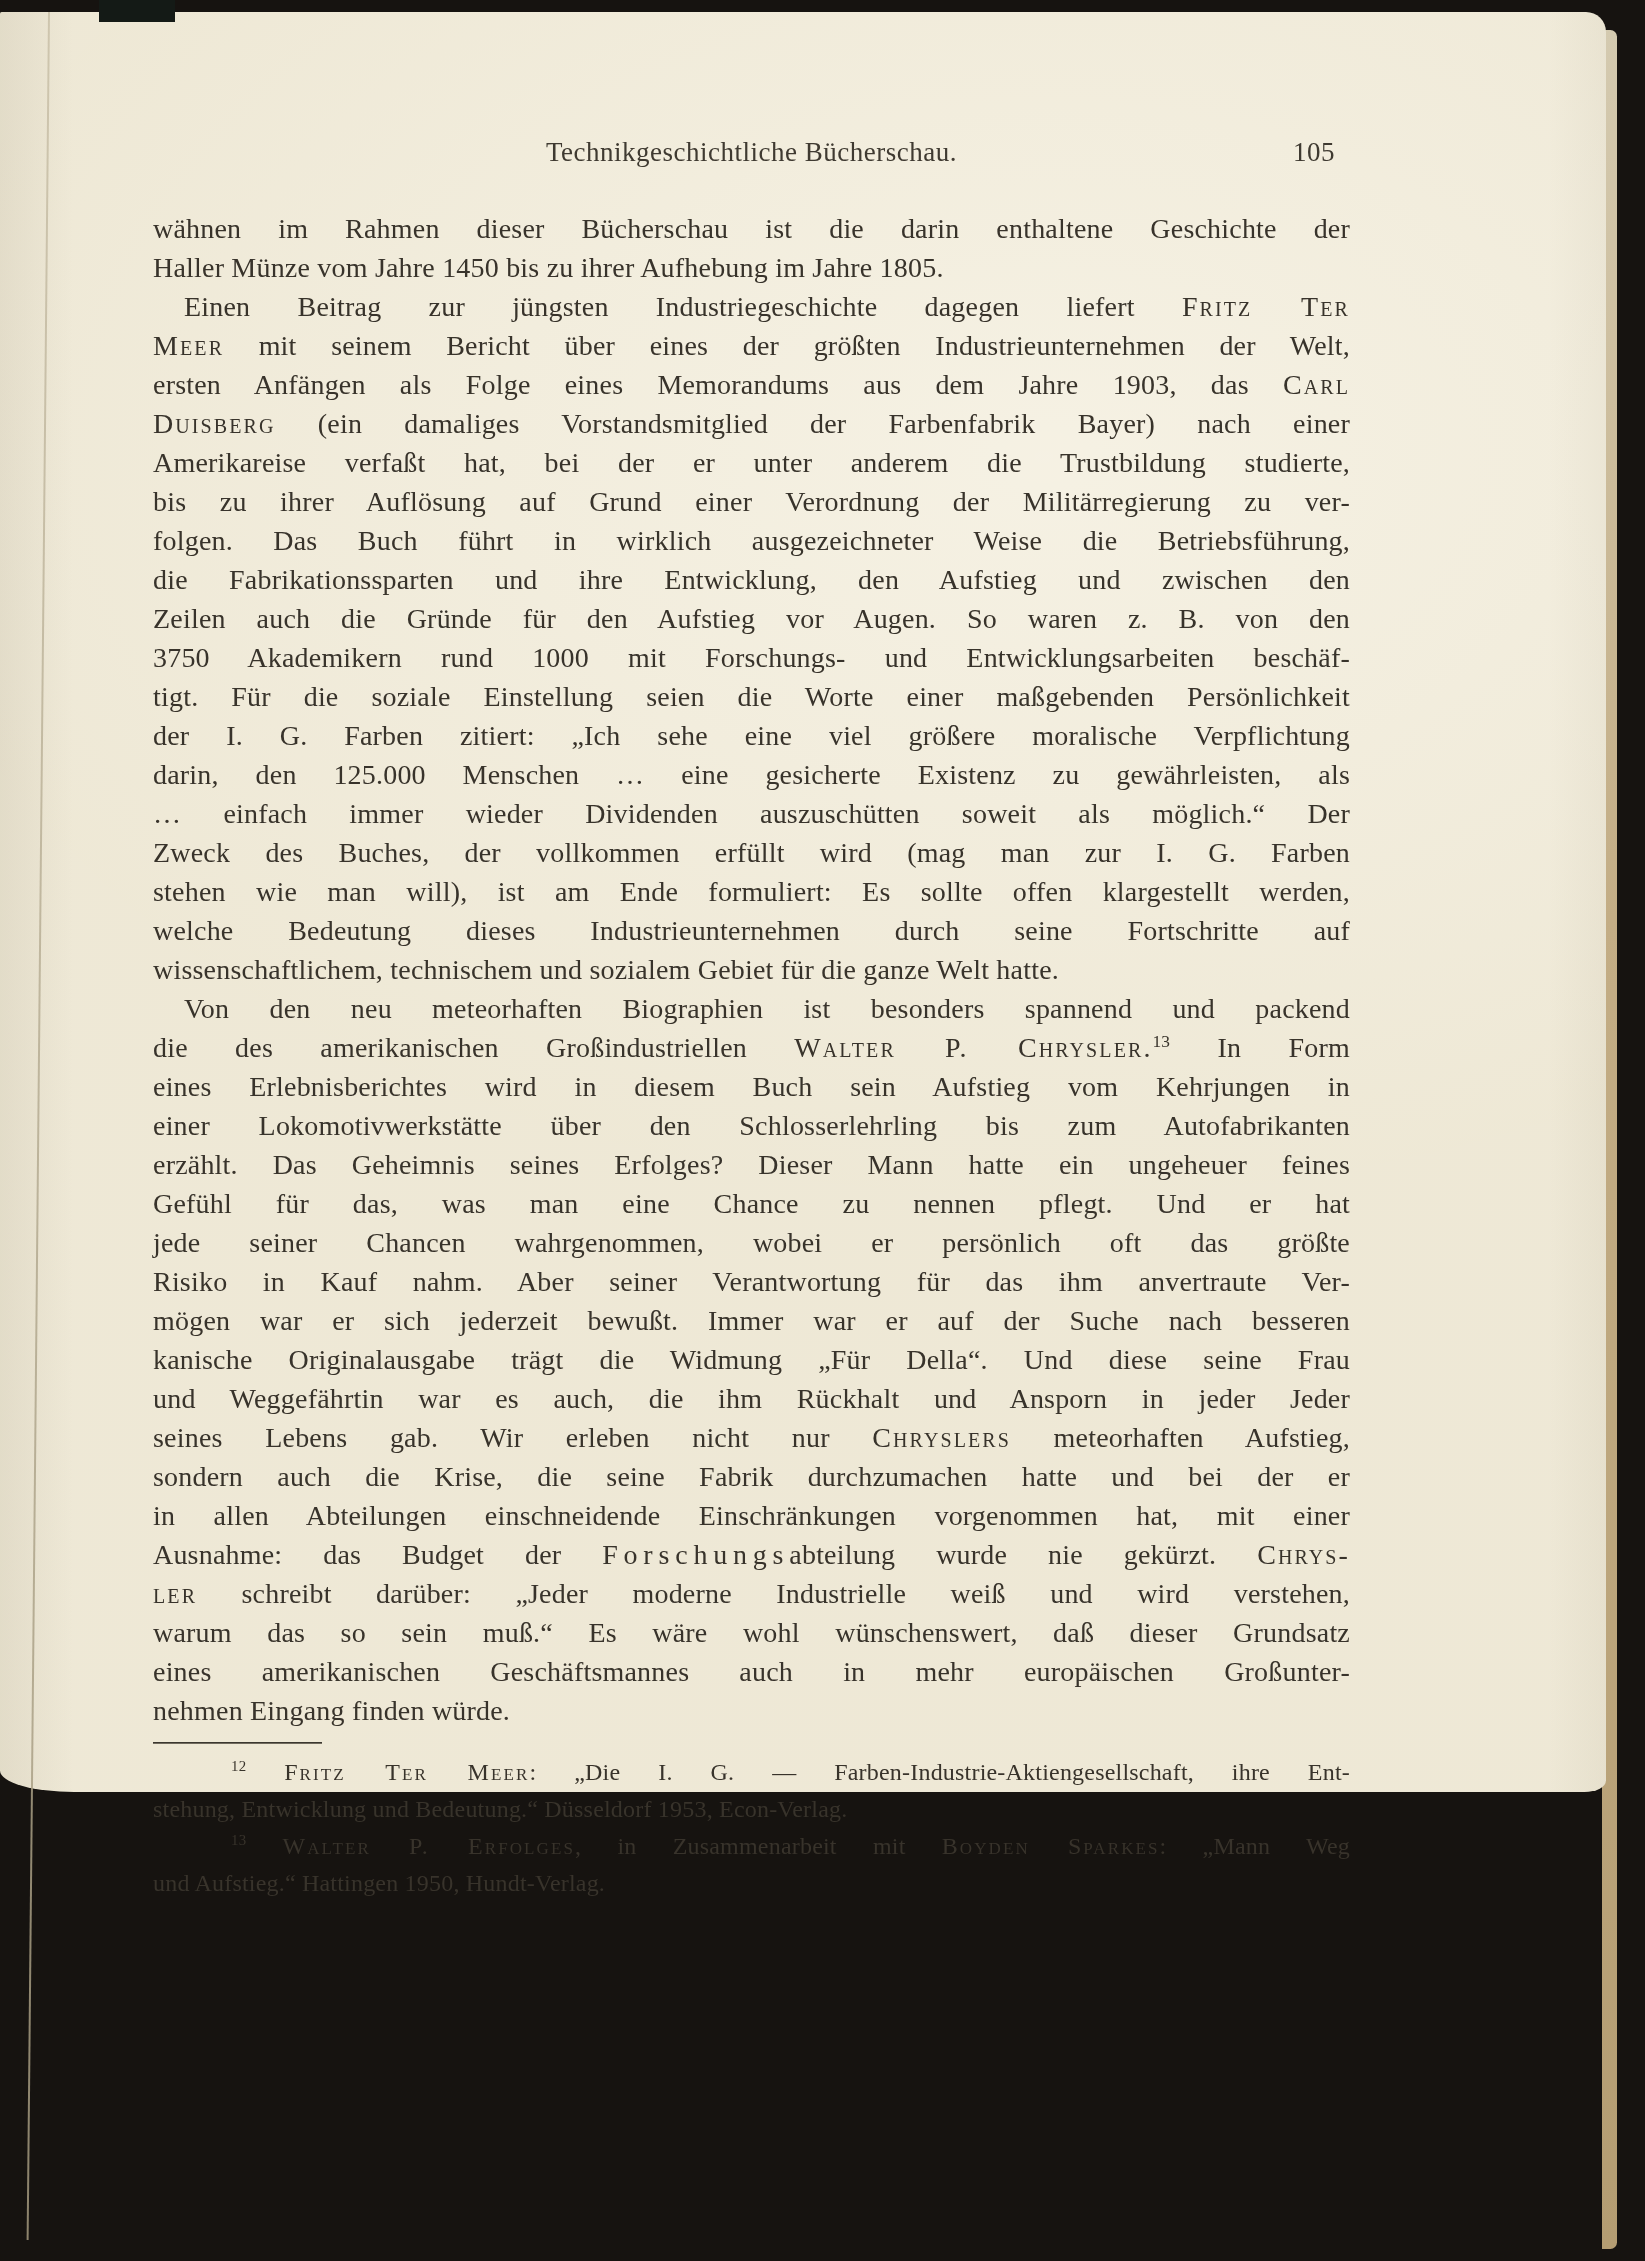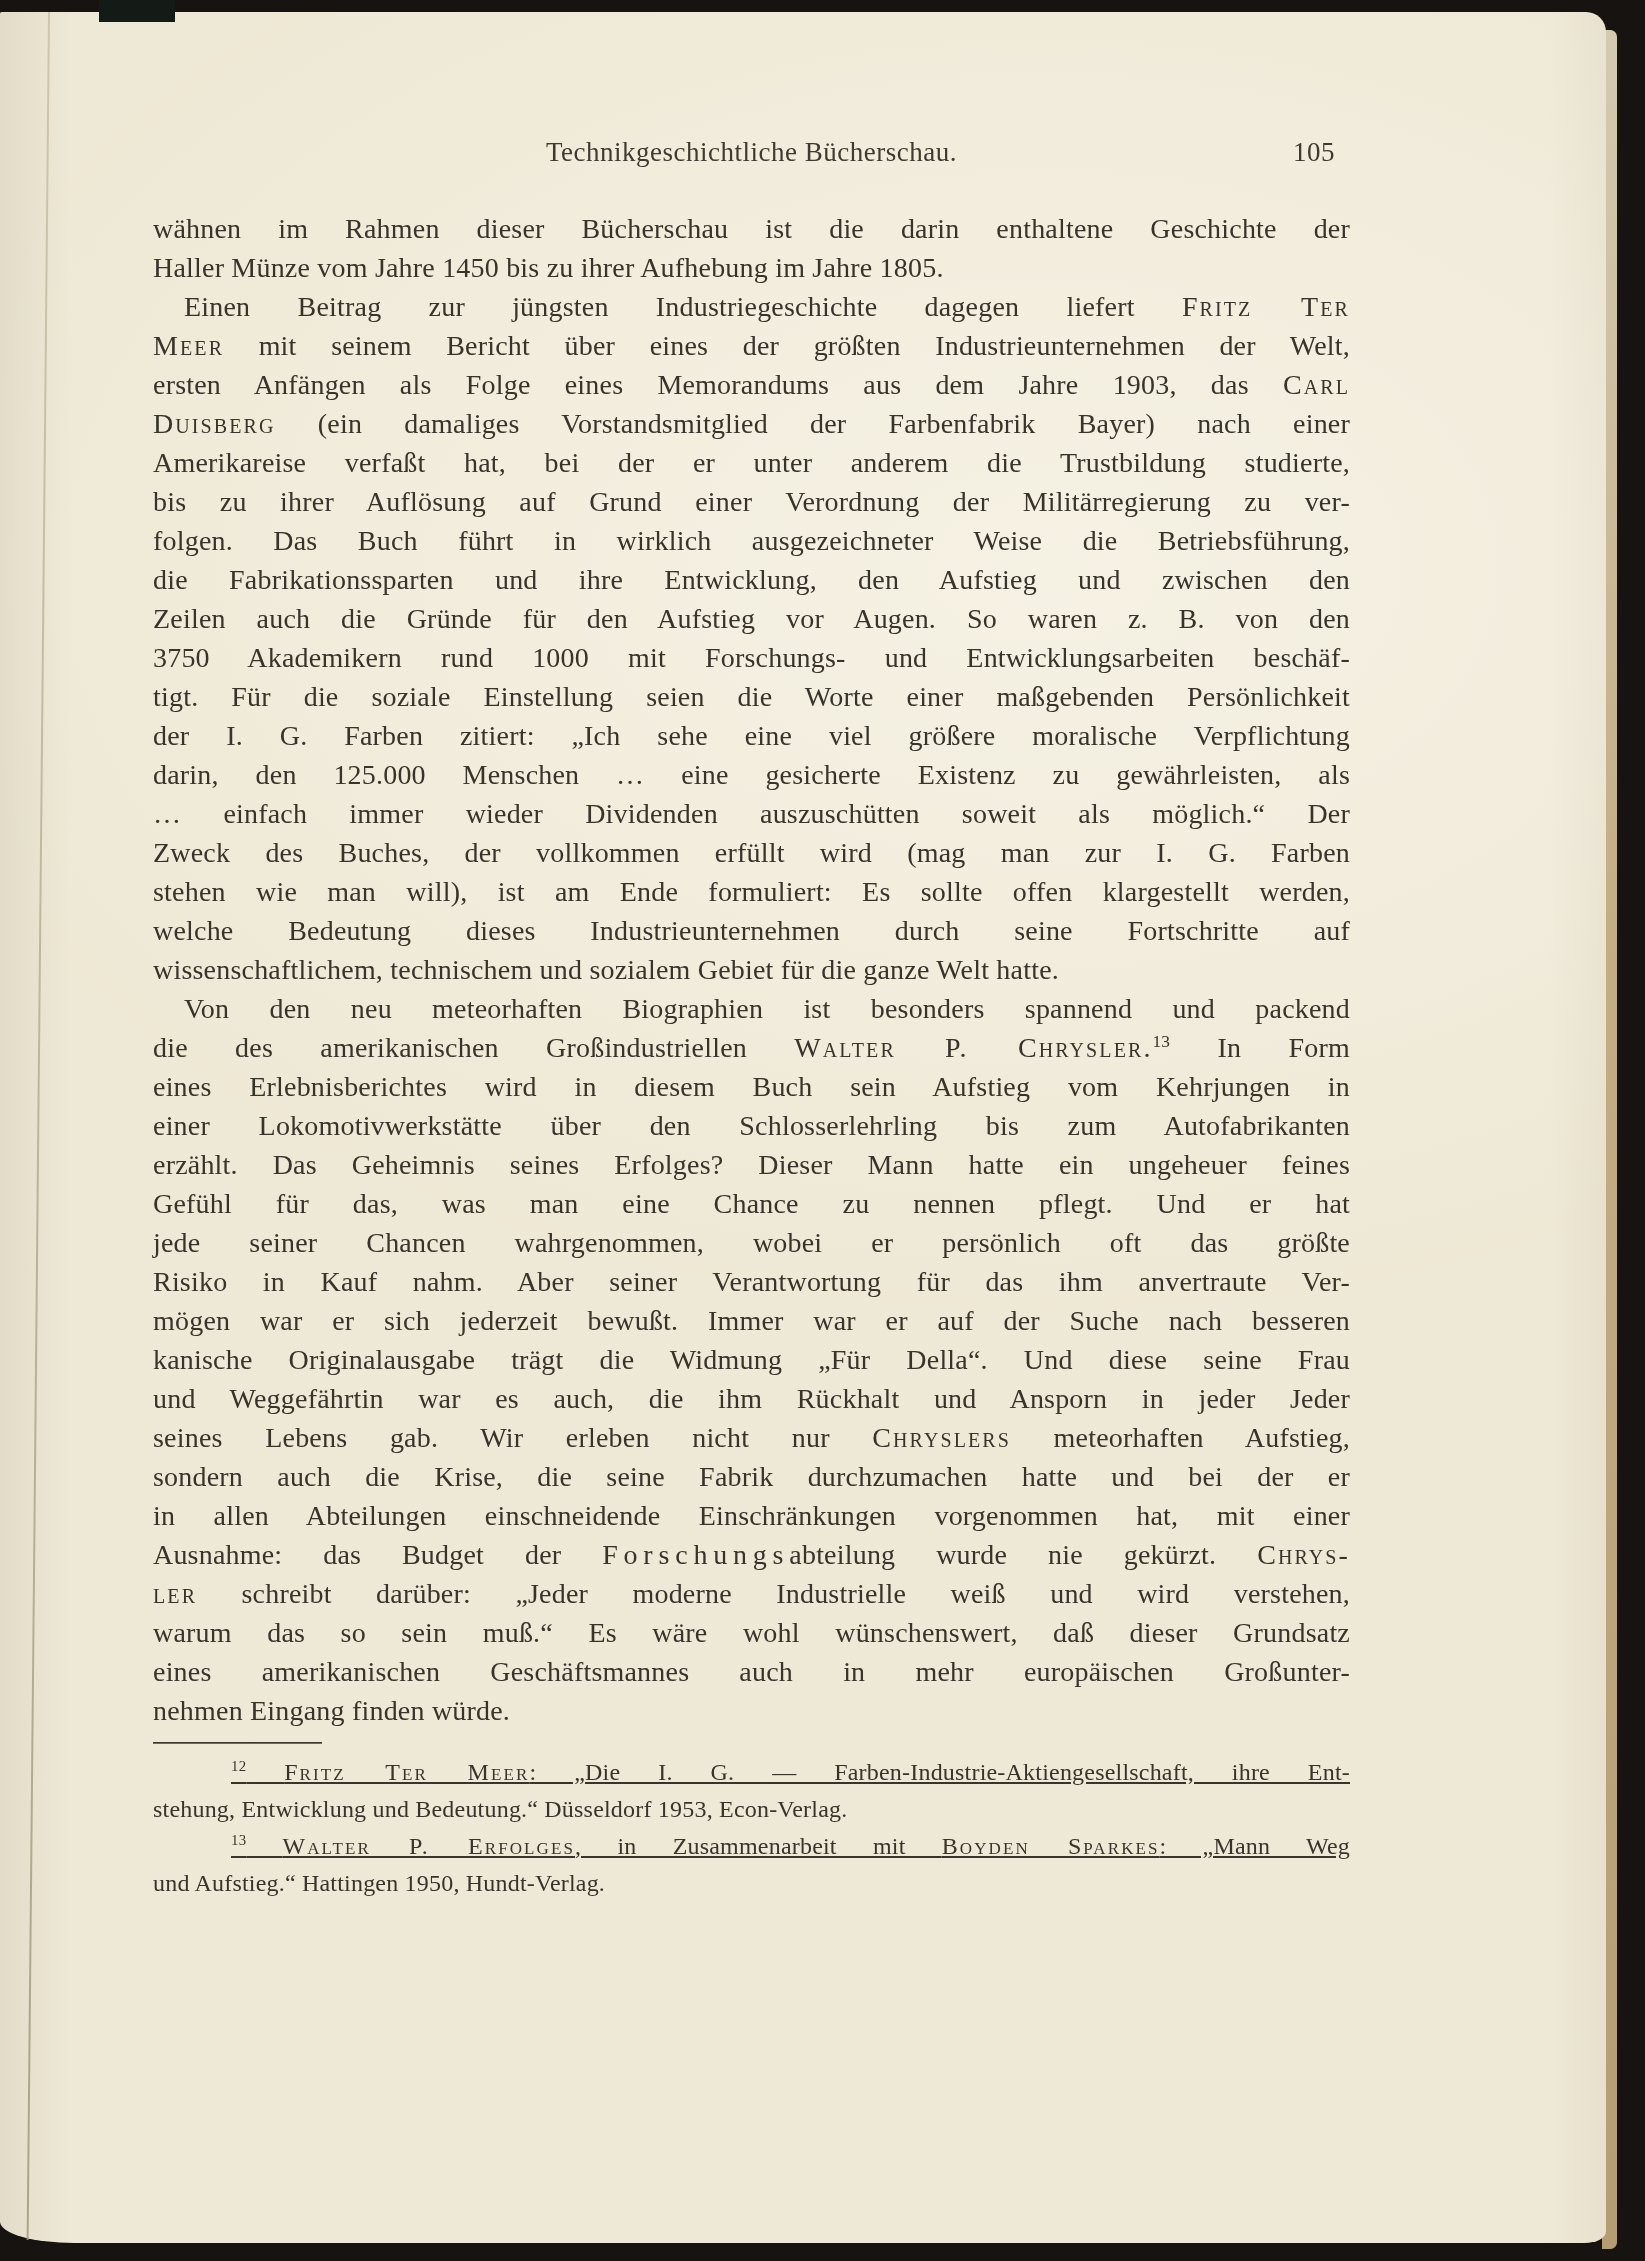--- a/index.html
+++ b/index.html
@@ -5,21 +5,21 @@
   html, body {
     margin: 0; padding: 0;
     width: 1645px; height: 2261px;
     overflow: hidden;
     background: #161310;
     font-family: "Liberation Serif", "DejaVu Serif", serif;
   }
   .paper {
     position: absolute;
     left: 0; top: 12.3px;
-    width: 1606px; height: 2231px;
+    width: 1606px; height: 1780px;
     background-color: #f2ecd9;
     background-image:
       radial-gradient(1152px 740px at 65% 25%, rgba(255,255,255,0.28), rgba(0,0,0,0.015)),
       linear-gradient(90deg, rgba(86,70,40,0.08), rgba(0,0,0,0) 74px),
       linear-gradient(270deg, rgba(86,70,40,0.05), rgba(0,0,0,0) 58px);
     border-radius: 1.6px 20px 21.4px 74px / 1.6px 20px 11.5px 21.4px;
     z-index: 2;
   }
   .edge {
     position: absolute;
@@ -60,21 +60,21 @@
     left: 153px; top: 197px;
     width: 1197px;
     color: #38332b;
     font-size: 28px;
     line-height: 39px;
     letter-spacing: 0.2px;
   }
   .line { text-align: left; }
   .just { text-align: justify; text-align-last: justify; }
   .indent { text-indent: 31px; }
-  .fn-indent { text-indent: 78px; text-decoration: underline; }
+  .fn-indent { text-indent: 78px; }
   .sc { font-variant: small-caps; font-variant-caps: small-caps; letter-spacing: 2.1px; }
   .sp { letter-spacing: 5.8px; }
   .sup { font-size: 0.62em; vertical-align: super; line-height: 0; }
   .fn-rule {
     width: 169px; height: 1.6px;
     margin: 11.5px 0 10px 0;
     border-top: 1.6px solid #3b372f;
     border-bottom: 0.8px solid #716b5e;
     box-sizing: border-box;
   }

